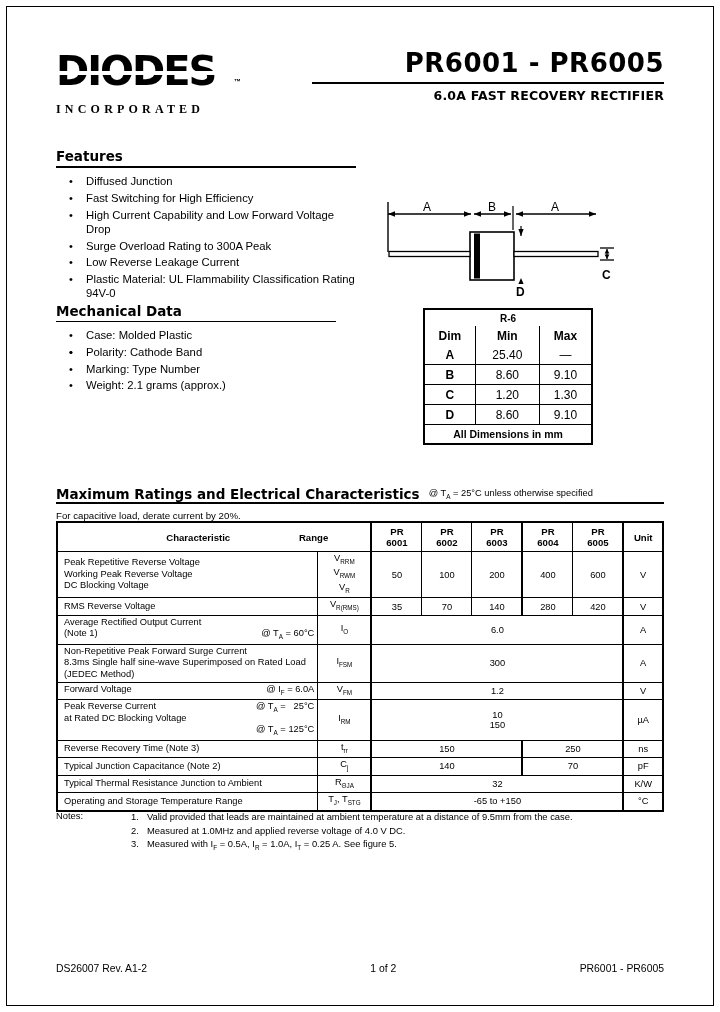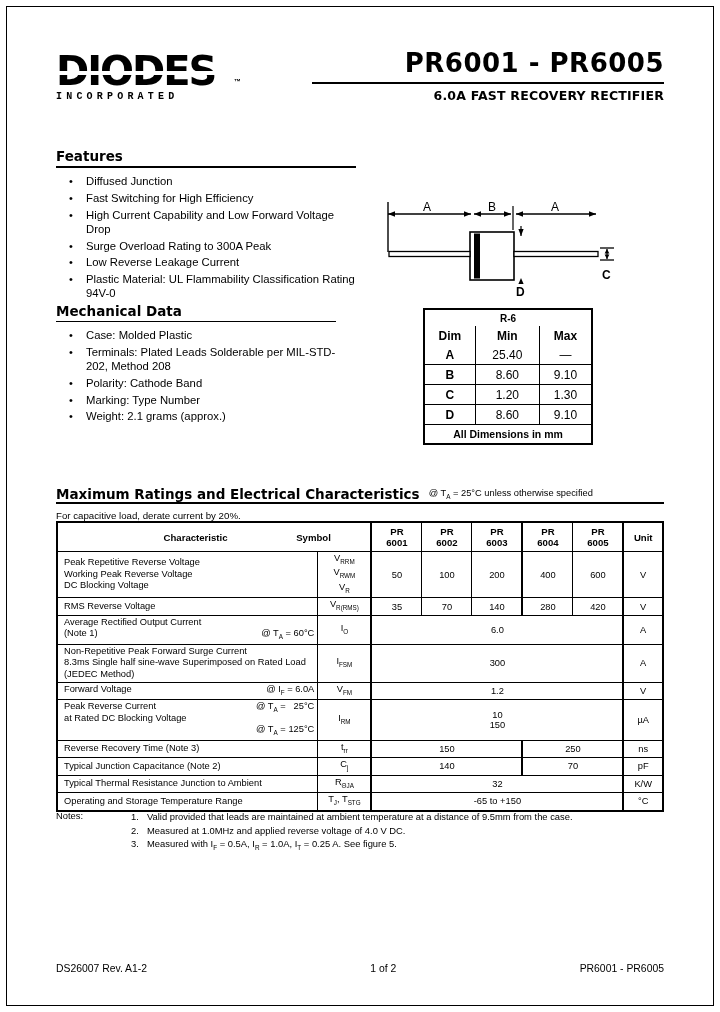--- a/index.html
+++ b/index.html
@@ -49,26 +49,26 @@
     position: relative;
     display: block;
   }
   .logo-strike {
     position: absolute;
     left: 0; top: 19px;
     width: 176px; height: 4px;
     background: #fff;
   }
   .logo-sub {
-    font-family: Liberation Mono, monospace;
-    font-size: 10px;
+    font-family: Liberation Serif, serif;
+    font-size: 12px;
     font-weight: bold;
     letter-spacing: 4.2px;
     color: #000;
-    margin-top: 1px;
+    margin-top: 12px;
     display: block;
   }
   .logo-tm {
     position: absolute;
     left: 178px; top: 26px;
     font-size: 7px;
     font-weight: bold;
   }
   #title-block {
     position: absolute;
@@ -245,21 +245,21 @@
       <li><span class="bullet">•</span><span>Surge Overload Rating to 300A Peak</span></li>
       <li><span class="bullet">•</span><span>Low Reverse Leakage Current</span></li>
       <li><span class="bullet">•</span><span>Plastic Material: UL Flammability Classification Rating 94V-0</span></li>
     </ul>
   </div>
 
   <div id="mech-sec">
     <div class="sec-head sec-rule-thin">Mechanical Data</div>
     <ul class="blist">
       <li><span class="bullet">•</span><span>Case: Molded Plastic</span></li>
-      <li><span class="bullet">•</span><span>Terminals: Plated Leads Solderable per MIL-STD-202, Method 208</span></li>
+      <li><span class="bullet">•</span></li>
       <li><span class="bullet">•</span><span>Polarity: Cathode Band</span></li>
       <li><span class="bullet">•</span><span>Marking: Type Number</span></li>
       <li><span class="bullet">•</span><span>Weight: 2.1 grams (approx.)</span></li>
     </ul>
   </div>
 
   <div id="pkg">
     <svg width="288" height="110" viewBox="0 0 288 110">
 
       <line x1="10" y1="10" x2="10" y2="60" stroke="#000" stroke-width="1.4"></line>
@@ -347,21 +347,21 @@
       <div>For capacitive load, derate current by 20%.</div>
     </div>
   </div>
 
   <table id="maintable">
 
     <tbody>
         <tr>
       <td class="hdr-char" colspan="2">
         <span style="display:inline-block; width:196px; text-align:center;">Characteristic</span>
-        <span style="display:inline-block; text-align:right;">Symbol</span>
+        <span style="display:inline-block; text-align:right;">Range</span>
       </td>
       <td class="hdr thickleft">
         <span>PR</span><br><span>6001</span>
       </td>
       <td class="hdr">
         <span>PR</span><br><span>6002</span>
       </td>
       <td class="hdr">
         <span>PR</span><br><span>6003</span>
       </td>

